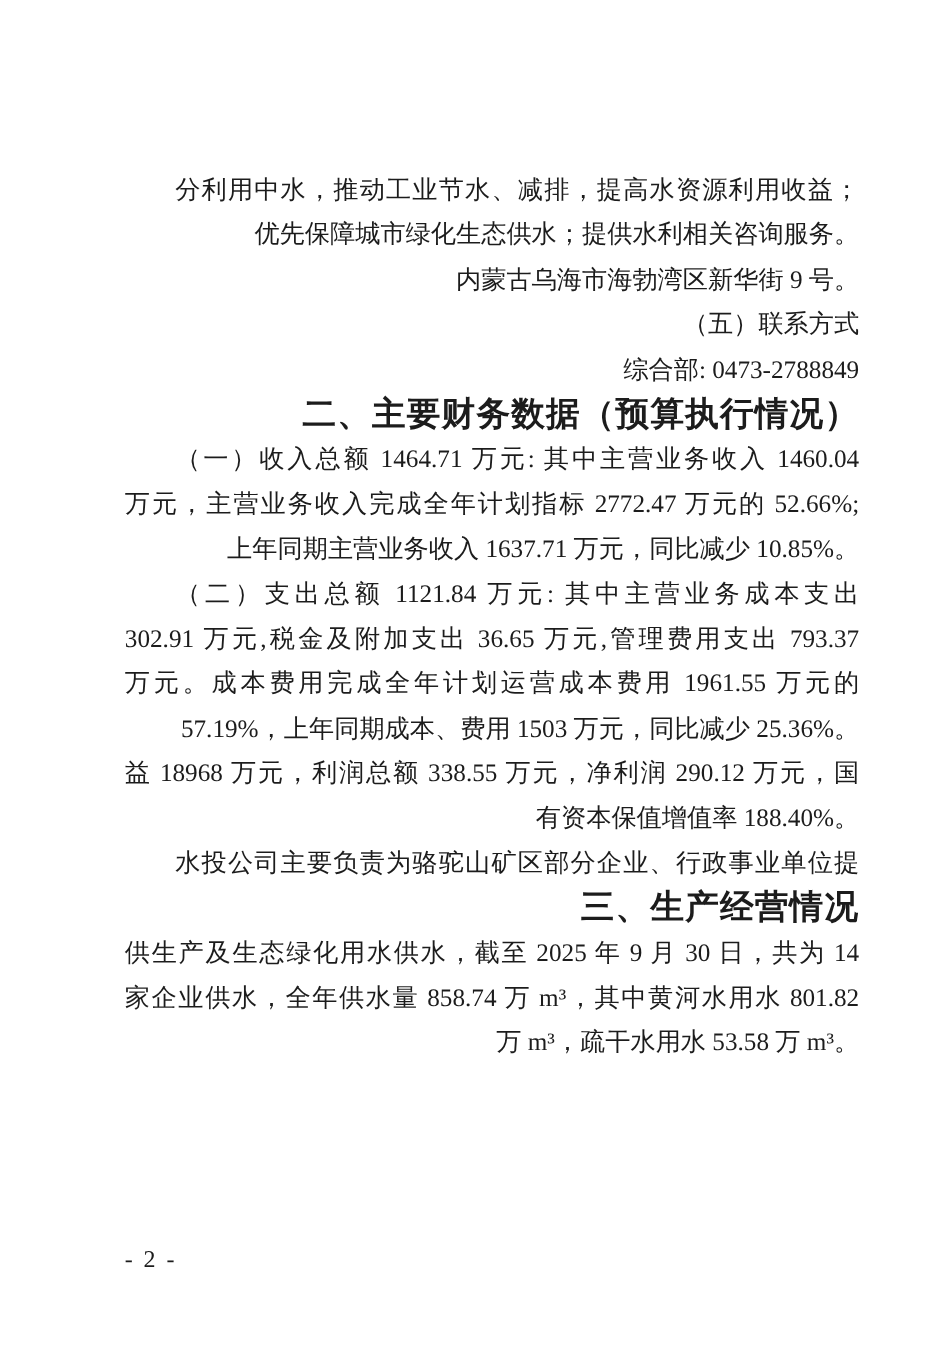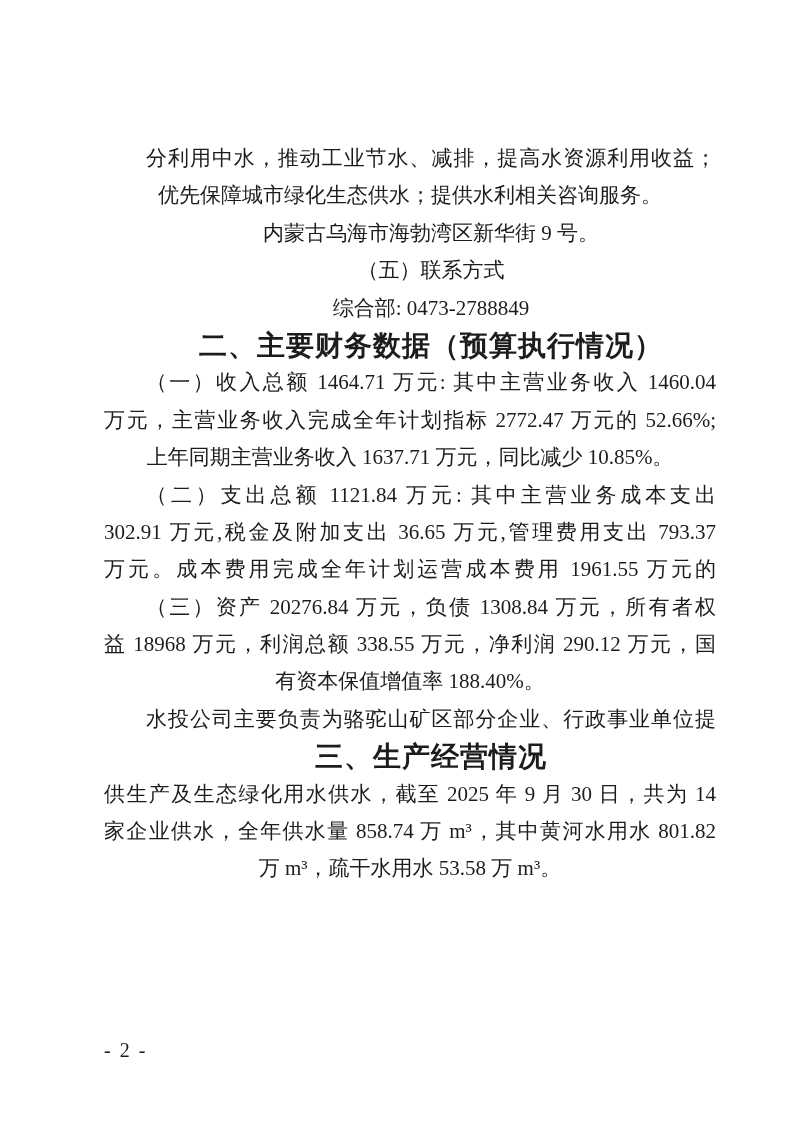--- a/index.html
+++ b/index.html
@@ -20,21 +20,21 @@
     position: absolute;
     left: 104px;
     top: 140px;
     width: 612px;
   }
   .ln {
     height: 37.4px;
     line-height: 37.4px;
     font-size: 21px;
     white-space: normal;
-    text-align: center;
+    text-align: right;
   }
   .ind {
     text-indent: 42px;
   }
   .jf {
     text-align: justify;
     text-align-last: justify;
   }
   .hd {
     font-family: Liberation Serif, serif;
@@ -62,21 +62,21 @@
     <div class="ln ind">内蒙古乌海市海勃湾区新华街 9 号。</div>
     <div class="ln ind">（五）联系方式</div>
     <div class="ln ind">综合部: 0473-2788849</div>
     <div class="ln ind hd">二、主要财务数据（预算执行情况）</div>
     <div class="ln ind jf">（一）收入总额 1464.71 万元: 其中主营业务收入 1460.04</div>
     <div class="ln jf">万元，主营业务收入完成全年计划指标 2772.47 万元的 52.66%;</div>
     <div class="ln">上年同期主营业务收入 1637.71 万元，同比减少 10.85%。</div>
     <div class="ln ind jf">（二）支出总额 1121.84 万元: 其中主营业务成本支出</div>
     <div class="ln jf">302.91 万元,税金及附加支出 36.65 万元,管理费用支出 793.37</div>
     <div class="ln jf">万元。成本费用完成全年计划运营成本费用 1961.55 万元的</div>
-    <div class="ln ind jf">（三）资产 20276.84 万元，负债 1308.84 万元，所有者权</div>
+    <div class="ln">57.19%，上年同期成本、费用 1503 万元，同比减少 25.36%。</div>
     <div class="ln jf">益 18968 万元，利润总额 338.55 万元，净利润 290.12 万元，国</div>
     <div class="ln">有资本保值增值率 188.40%。</div>
     <div class="ln ind jf">水投公司主要负责为骆驼山矿区部分企业、行政事业单位提</div>
     <div class="ln ind hd">三、生产经营情况</div>
     <div class="ln jf">供生产及生态绿化用水供水，截至 2025 年 9 月 30 日，共为 14</div>
     <div class="ln jf">家企业供水，全年供水量 858.74 万 m³，其中黄河水用水 801.82</div>
     <div class="ln">万 m³，疏干水用水 53.58 万 m³。</div>
   </div>
   <div class="pagenum">- 2 -</div>
 </div>

